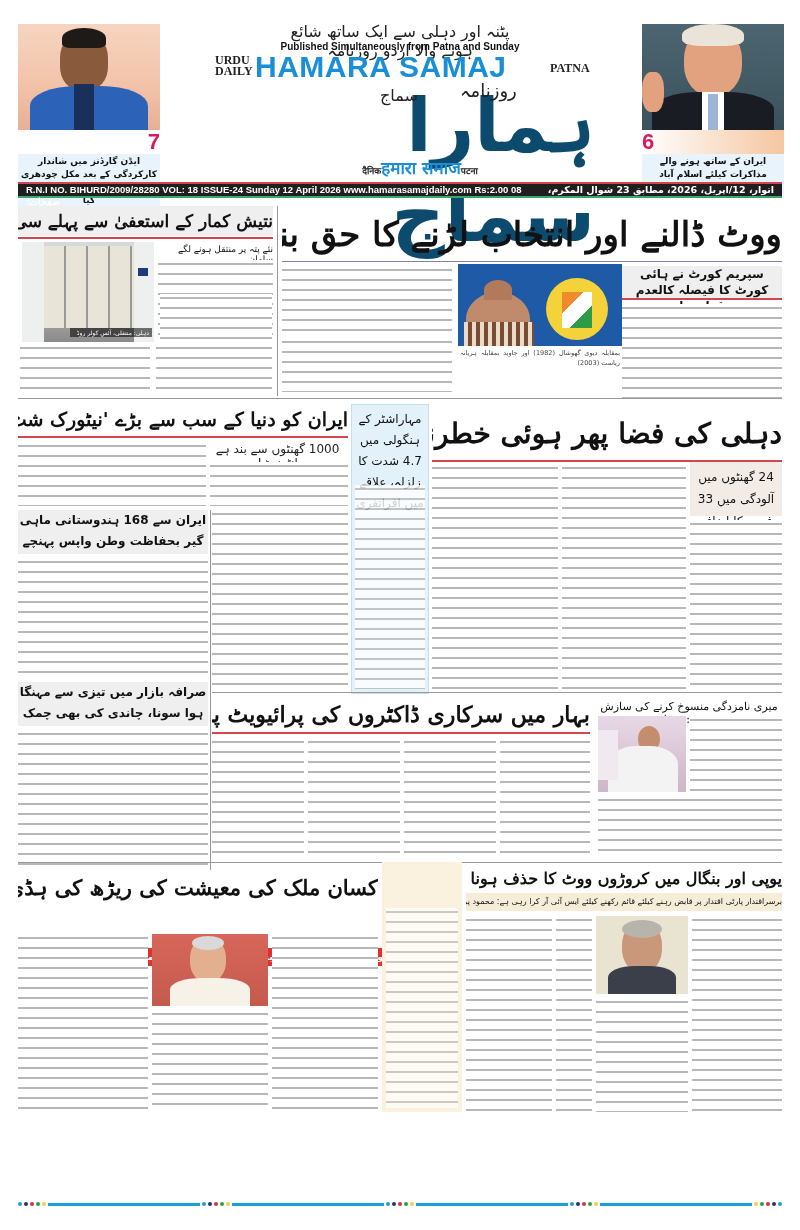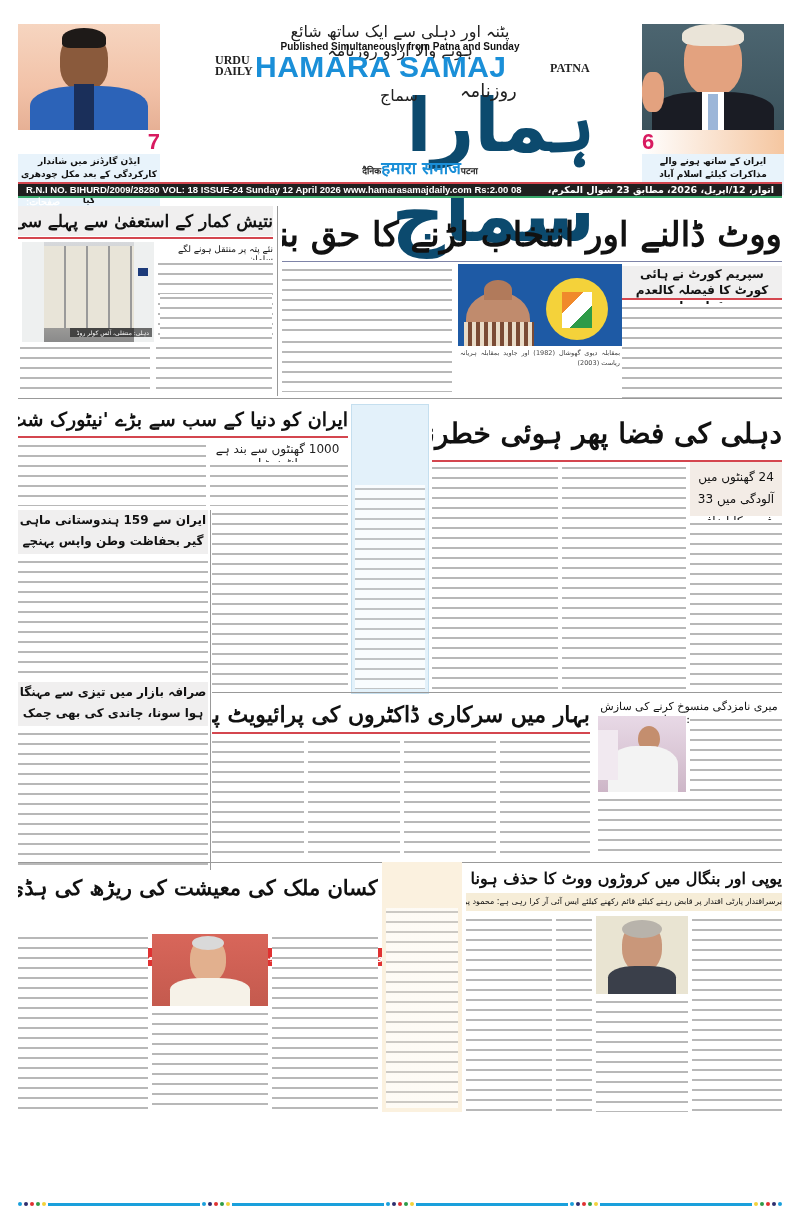--- a/index.html
+++ b/index.html
@@ -120,31 +120,32 @@
 
 <div class="abs headline hl-serif" style="left:18px;top:402px;width:330px;font-size:19px;line-height:34px">ایران کو دنیا کے سب سے بڑے 'نیٹورک شٹ ڈاؤن' کا سامنا</div>
 <div class="abs redline" style="left:18px;top:436px;width:330px"></div>
 <div class="abs urdu" style="left:210px;top:442px;width:135px;font-size:12px;text-align:center;color:#222">1000 گھنٹوں سے بند ہے انٹرنیٹ!</div>
 <div class="abs lines" style="left:18px;top:442px;width:188px;height:64px"></div>
 <div class="abs lines" style="left:210px;top:462px;width:138px;height:44px"></div>
 <div class="abs lines" style="left:212px;top:510px;width:136px;height:180px"></div>
 <div class="abs lines" style="left:270px;top:510px;width:78px;height:180px"></div>
 
 <div class="abs hbox" style="left:18px;top:510px;width:190px;height:44px">
-  <div class="urdu" style="font-size:12px;font-weight:bold;line-height:21px;text-align:center;color:#111">ایران سے 159 ہندوستانی ماہی گیر بحفاظت وطن واپس پہنچے</div>
+  <div class="urdu" style="font-size:12px;font-weight:bold;line-height:21px;text-align:center;color:#111">ایران سے 168 ہندوستانی ماہی گیر بحفاظت وطن واپس پہنچے</div>
 </div>
 <div class="abs lines" style="left:18px;top:558px;width:190px;height:120px"></div>
 
 <div class="abs hbox" style="left:18px;top:682px;width:190px;height:44px">
   <div class="urdu" style="font-size:12px;font-weight:bold;line-height:21px;text-align:center;color:#111">صرافہ بازار میں تیزی سے مہنگا ہوا سونا، چاندی کی بھی چمک بڑھی</div>
 </div>
 <div class="abs lines" style="left:18px;top:730px;width:190px;height:138px"></div>
 <div class="abs vline" style="left:210px;top:510px;height:360px"></div>
 
 <div class="abs" style="left:351px;top:404px;width:78px;height:290px;background:#e3f1fa;border:1px solid #c5dfef">
+  <div class="urdu" style="font-size:12px;line-height:21px;text-align:center;color:#111;padding:4px 2px">مہاراشٹر کے ہنگولی میں 4.7 شدت کا زلزلہ، علاقے میں افراتفری</div>
   <div class="lines" style="position:absolute;left:3px;top:80px;width:70px;height:204px;opacity:.8"></div>
 </div>
 
 <div class="abs headline hl-serif" style="left:432px;top:404px;width:350px;font-size:28px;line-height:60px">دہلی کی فضا پھر ہوئی خطرناک</div>
 <div class="abs redline" style="left:432px;top:460px;width:350px"></div>
 <div class="abs" style="left:690px;top:462px;width:92px;height:54px;background:#f3ece6">
   <div class="urdu" style="font-size:12px;line-height:22px;text-align:center;color:#111;padding-top:4px">24 گھنٹوں میں آلودگی میں 33 فیصد کا اضافہ</div>
 </div>
 <div class="abs lines" style="left:432px;top:464px;width:126px;height:226px"></div>
 <div class="abs lines" style="left:562px;top:464px;width:124px;height:226px"></div>

